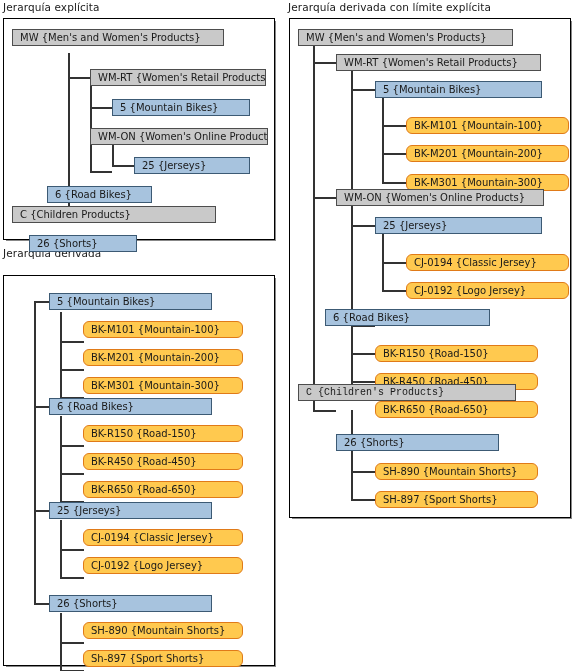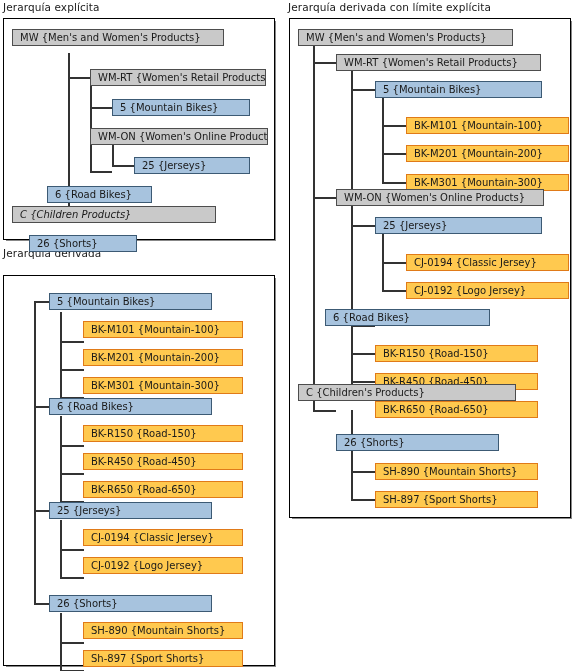--- a/index.html
+++ b/index.html
@@ -43,21 +43,21 @@
     font-size:10px;
     padding-left:7px;
     white-space:nowrap;
     overflow:hidden;
     border:1px solid #000;
     color:#1a1a1a;
     z-index:3;
   }
   .node.gray{ background:#c9c9c9; border-color:#4d4d4d; }
   .node.blue{ background:#a7c3de; border-color:#3c5a74; }
-  .node.orange{ background:#ffc94f; border-color:#e07a18; }
+  .node.orange{ background:#ffc94f; border-color:#e07a18;border-radius:6px; }
   .node::after{
     content:"";
     position:absolute;
     left:2px; right:-3px; top:2px; bottom:-3px;
     border-right:2px solid #6e6e6e;
     border-bottom:2px solid #6e6e6e;
     z-index:-1;
   }
   
   .vline{
@@ -101,21 +101,21 @@
   <div class="node gray" style="left:86px;top:50px;width:176px;">WM-RT {Women's Retail Products}</div>
 
   <div class="node blue" style="left:108px;top:80px;width:138px;">5 {Mountain Bikes}</div>
 
   <div class="node gray" style="left:86px;top:109px;width:178px;">WM-ON {Women's Online Products}</div>
 
   <div class="node blue" style="left:130px;top:138px;width:116px;">25 {Jerseys}</div>
 
   <div class="node blue" style="left:43px;top:167px;width:105px;">6 {Road Bikes}</div>
 
-  <div class="node gray" style="left:8px;top:187px;width:204px;font-style:italic;">C {Children Products}</div>
+  <div class="node gray" style="left:8px;top:187px;width:204px;">C {Children Products}</div>
 
   <div class="node blue" style="left:25px;top:216px;width:108px;">26 {Shorts}</div>
 </div>
 
 <div class="panel" style="left:3px;top:275px;width:272px;height:391px;">
 
   <div class="vline" style="left:30px;top:26px;height:302px;"></div>
   <div class="hline" style="left:30px;top:25px;width:22px;"></div>
   <div class="hline" style="left:30px;top:130px;width:22px;"></div>
   <div class="hline" style="left:30px;top:234px;width:22px;"></div>
@@ -205,19 +205,19 @@
 
   <div class="node orange" style="left:116px;top:235px;width:163px;">CJ-0194 {Classic Jersey}</div>
   <div class="node orange" style="left:116px;top:263px;width:163px;">CJ-0192 {Logo Jersey}</div>
 
   <div class="node blue" style="left:35px;top:290px;width:165px;">6 {Road Bikes}</div>
 
   <div class="node orange" style="left:85px;top:326px;width:163px;">BK-R150 {Road-150}</div>
   <div class="node orange" style="left:85px;top:354px;width:163px;">BK-R450 {Road-450}</div>
   <div class="node orange" style="left:85px;top:382px;width:163px;">BK-R650 {Road-650}</div>
 
-  <div class="node gray" style="left:8px;top:365px;width:218px;">C {Children's Products}</div>
+  <div class="node gray" style="left:8px;top:365px;width:218px;font-family:Liberation Mono, monospace;">C {Children's Products}</div>
 
   <div class="node blue" style="left:46px;top:415px;width:163px;">26 {Shorts}</div>
 
   <div class="node orange" style="left:85px;top:444px;width:163px;">SH-890 {Mountain Shorts}</div>
   <div class="node orange" style="left:85px;top:472px;width:163px;">SH-897 {Sport Shorts}</div>
 </div>
 
 </body></html>

